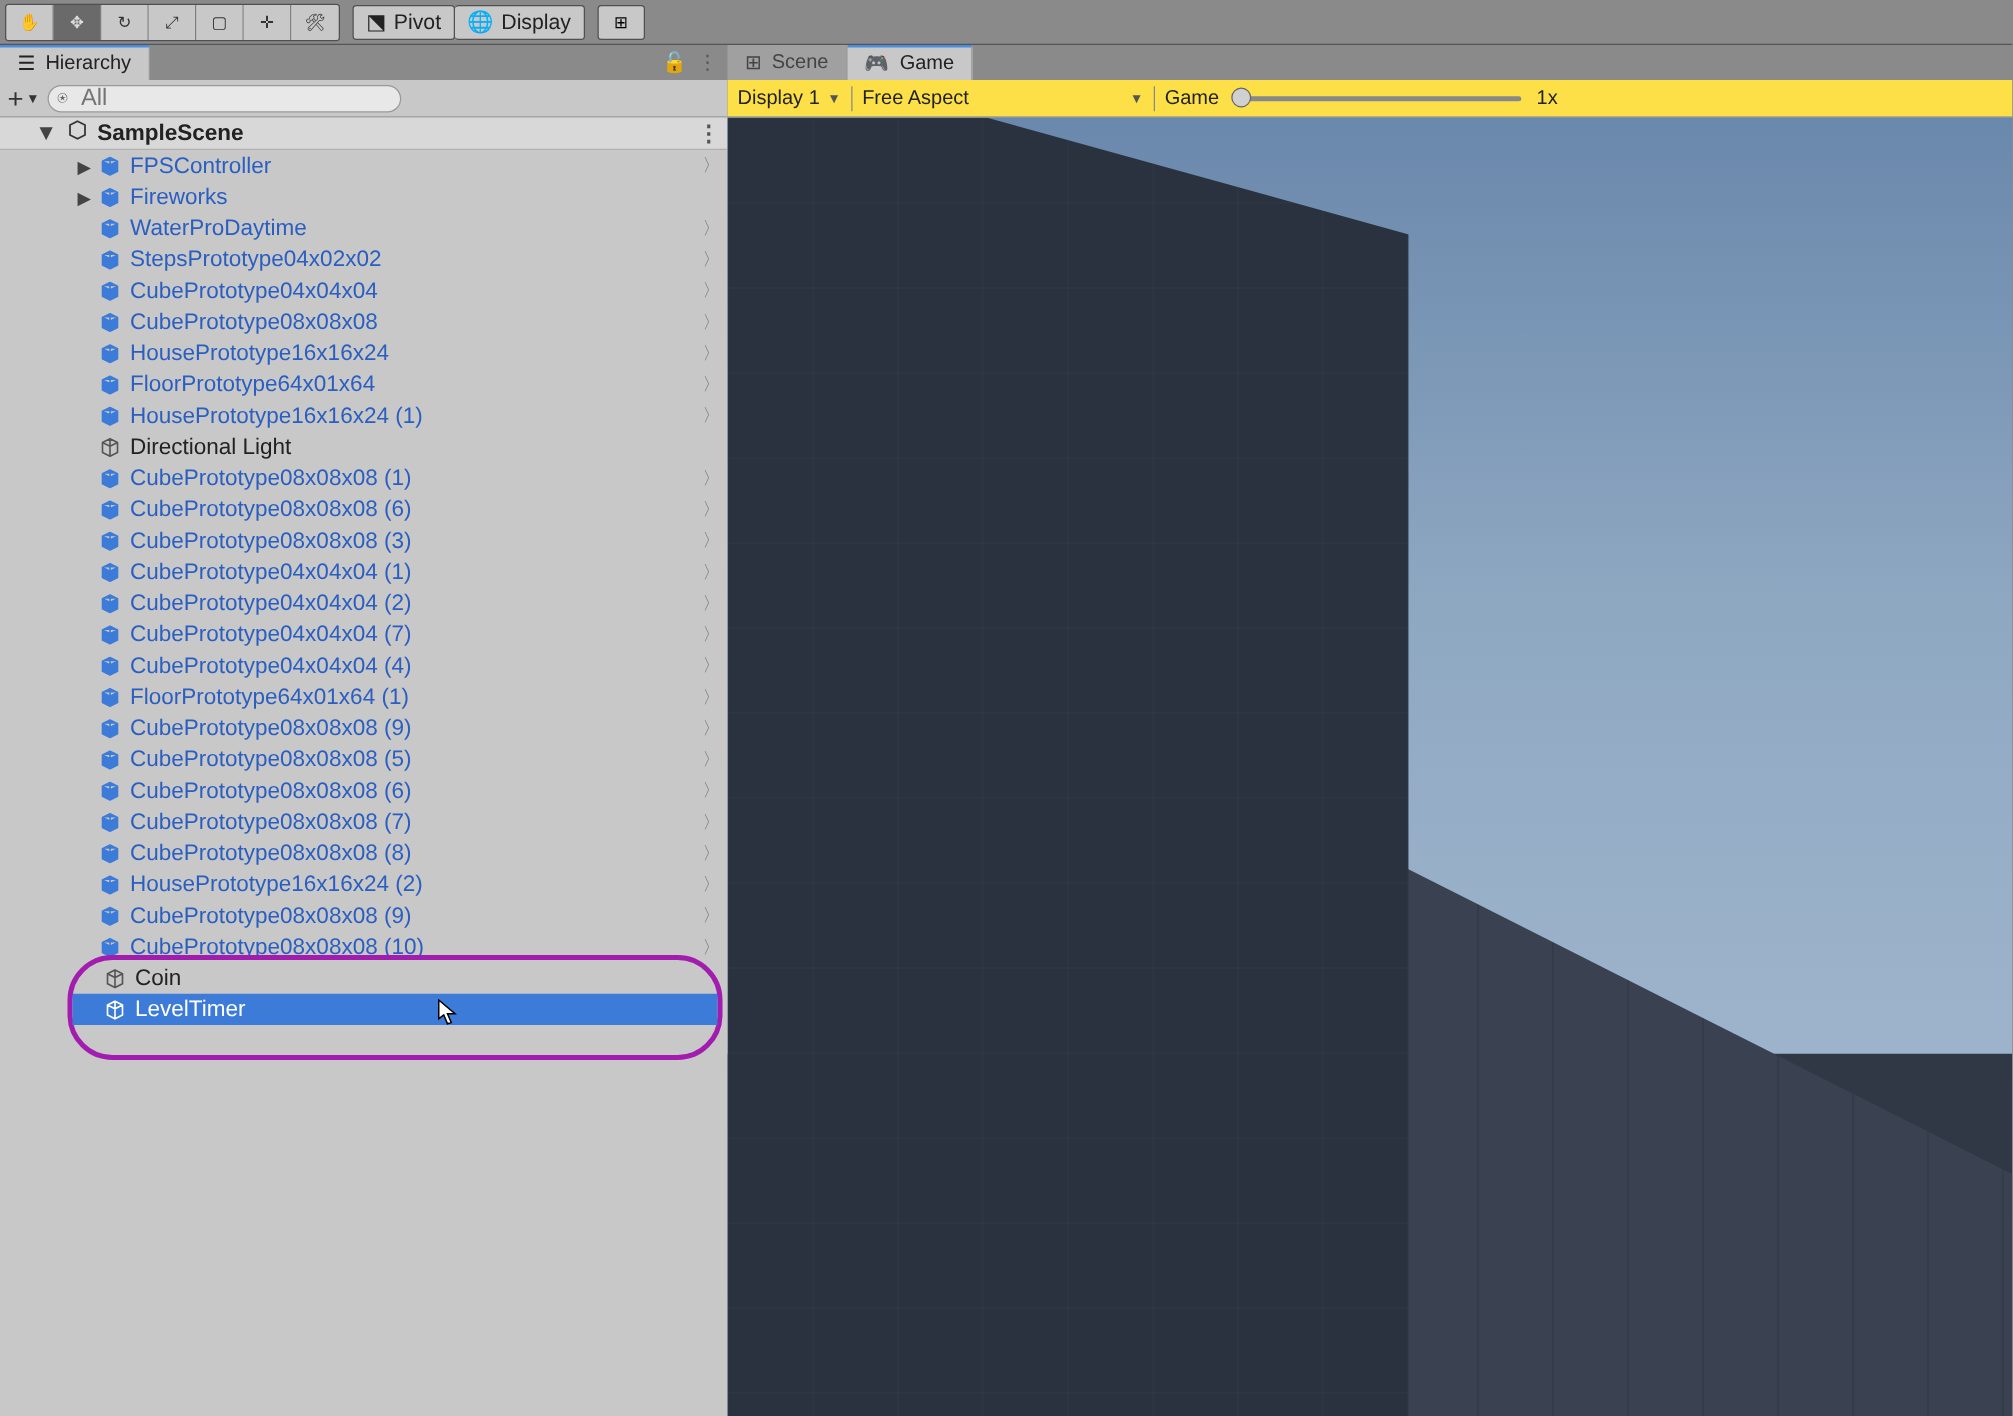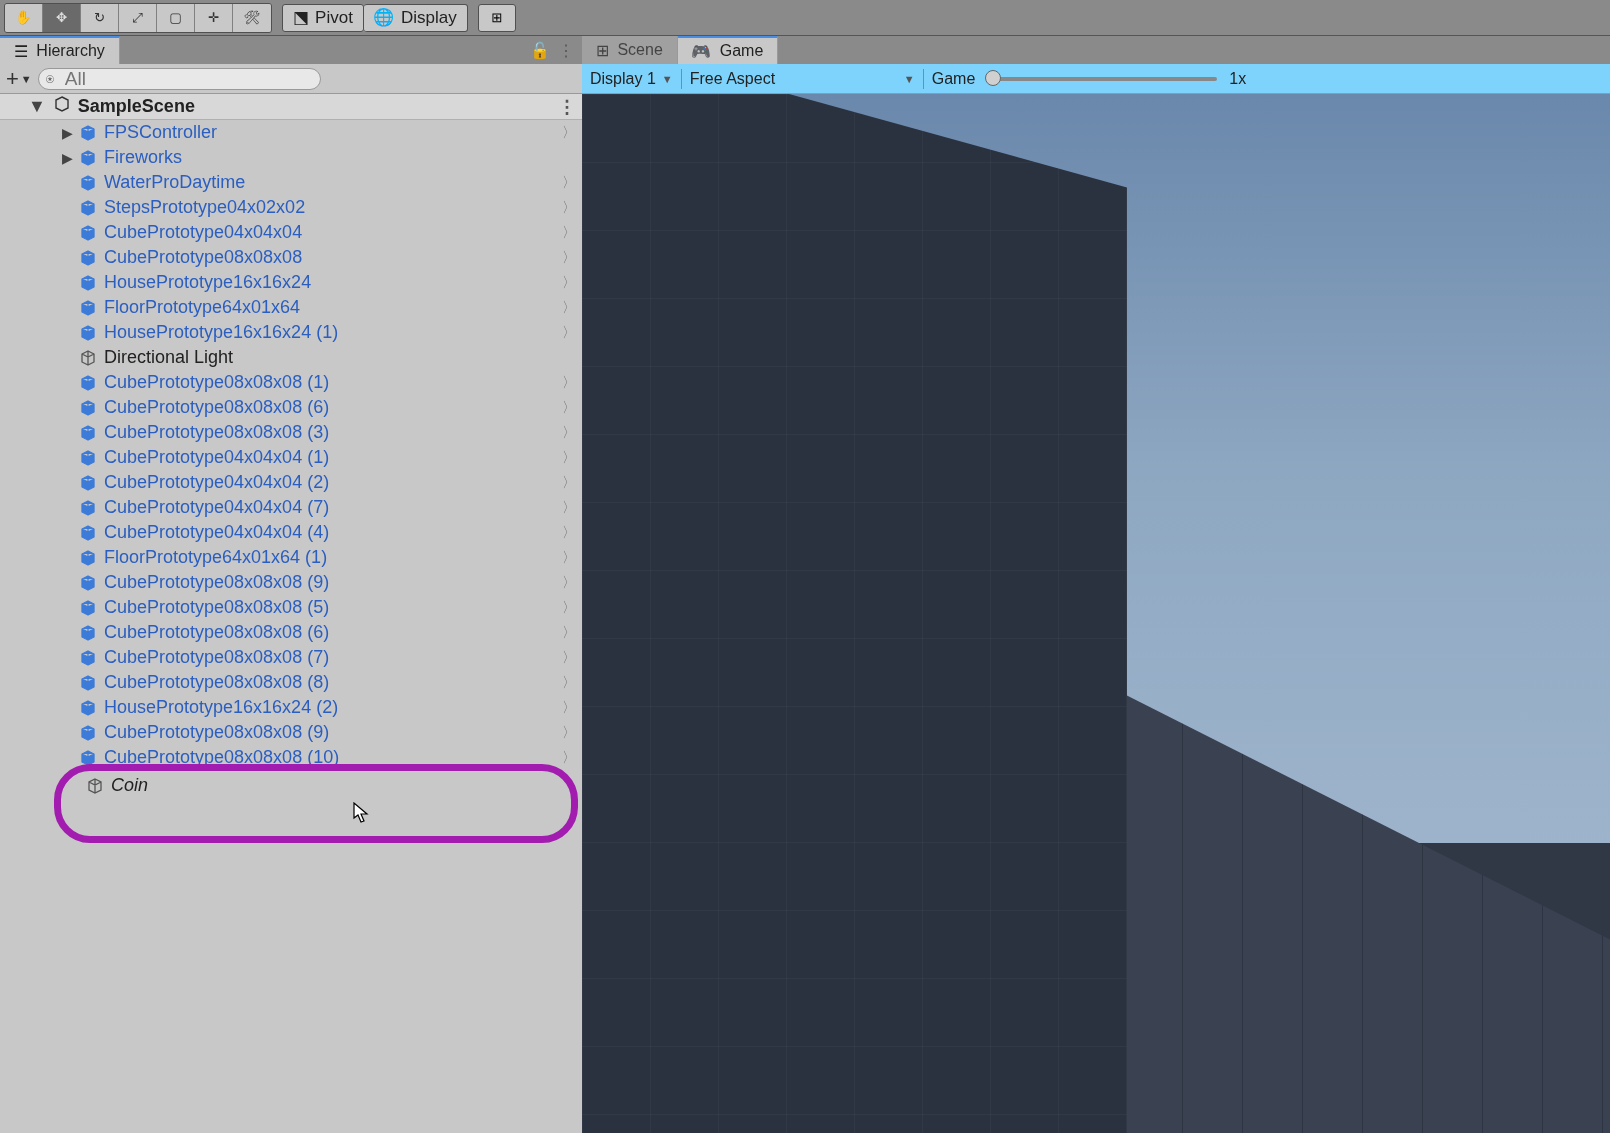--- a/index.html
+++ b/index.html
@@ -174,27 +174,26 @@
   color: #777;
   font-size: 14px;
 }
 .item.selected {
   background: #3d7bd9;
   color: #fff;
 }
 .cube-icon { width:16px; height:16px; display:inline-flex; }
 .cube-icon svg { width:16px; height:16px; }
 .highlight-ring {
-  border: 7px solid #a21caf;
+  border: 4px solid #a21caf;
   border-radius: 36px;
   margin: -6px 4px 0 54px;
-  padding: 2px 0 38px 0;
+  padding: 2px 0 24px 0;
   position: relative;
   z-index: 5;
-  font-style: italic;
 }
 .highlight-ring .item { padding-left: 26px; }
 .cursor-ptr {
   position: absolute;
   left: 292px;
   top: 31px;
   width: 18px; height: 22px;
   pointer-events: none;
 }
 .right-panel {
@@ -203,21 +202,21 @@
   flex-direction: column;
   background: #8a8a8a;
 }
 .right-tabs {
   height: 28px;
   display: flex;
   background: #8a8a8a;
 }
 .view-toolbar {
   height: 30px;
-  background: #7dd3fc;
+  background: #fde047;
   display: flex;
   align-items: center;
   padding: 0 8px;
   gap: 8px;
   border-bottom: 1px solid #999;
   font-size: 16px;
   color: #222;
 }
 .dropdown {
   display:flex; align-items:center; gap:6px; cursor:pointer;
@@ -601,20 +600,28 @@
       <div class="highlight-ring">
         <div id="highlight-container">
             <div class="item dark">
               <span class="cube-icon">
                 <svg viewBox="0 0 16 16">
                   <path d="M8 1 L14 4 L14 12 L8 15 L2 12 L2 4 Z M8 1 L8 15 M2 4 L8 7 L14 4" fill="none" stroke="#555" stroke-width="1.3"></path>
                 </svg>
               </span>
               <span>Coin</span>
             </div>
+            <div class="item dark selected">
+              <span class="cube-icon">
+                <svg viewBox="0 0 16 16">
+                  <path d="M8 1 L14 4 L14 12 L8 15 L2 12 L2 4 Z M8 1 L8 15 M2 4 L8 7 L14 4" fill="none" stroke="#fff" stroke-width="1.3"></path>
+                </svg>
+              </span>
+              <span>LevelTimer</span>
+            </div>
           </div>
         <svg class="cursor-ptr" viewBox="0 0 18 22">
             <path d="M1 1 L1 16 L5 13 L8 20 L11 19 L8 12 L14 12 Z" fill="#fff" stroke="#000" stroke-width="1.2"></path>
           </svg>
       </div>
     </div>
   </div>
 
   <div class="right-panel">
     <div class="right-tabs">

